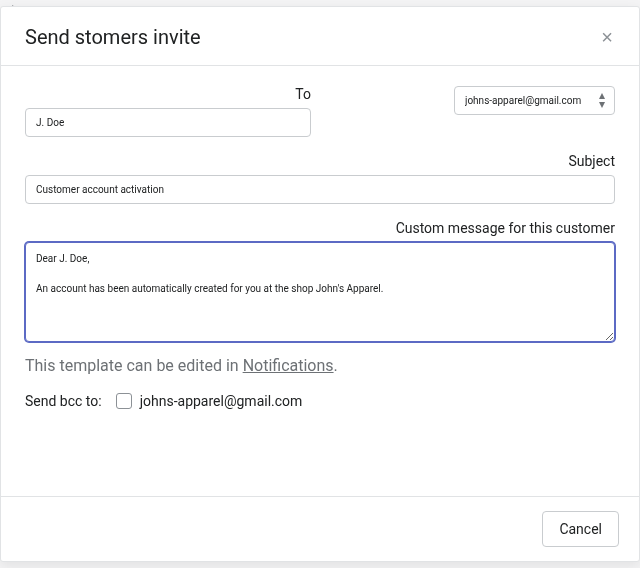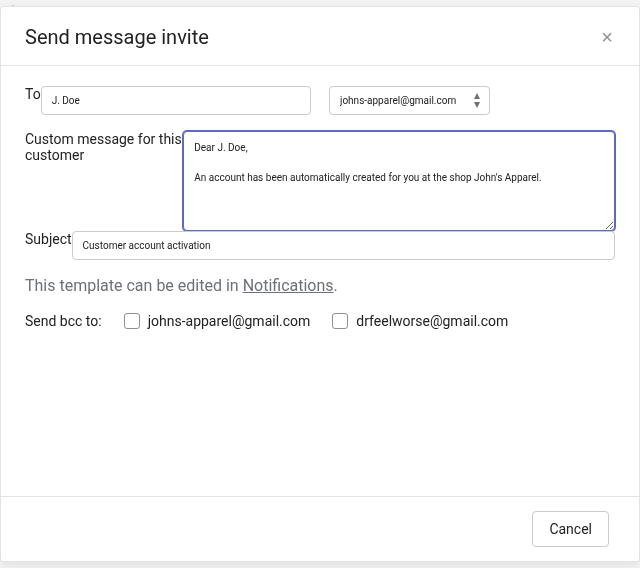--- a/index.html
+++ b/index.html
@@ -61,20 +61,22 @@
     overflow: auto;
   }
   .row {
     display: flex;
     gap: 18px;
     margin-bottom: 16px;
   }
   .field {
     flex: 1;
     display: flex;
+    flex-direction: column;
+    align-items: flex-end;
   }
   .label {
     font-size: 14px;
     color: #202223;
     margin-bottom: 6px;
   }
   .input, .select, .textarea {
     width: 100%;
     border: 1px solid #c9cccf;
     border-radius: 4px;
@@ -117,21 +119,21 @@
     margin-top: 14px;
   }
   .template-note .link {
     text-decoration: underline;
     color: #6d7175;
     cursor: pointer;
   }
   .bcc-row {
     display: flex;
     align-items: center;
-    gap: 22px;
+    gap: 14px;
     margin-top: 18px;
     font-size: 14px;
     color: #202223;
   }
   .bcc-label {
     color: #202223;
   }
   .check-item {
     display: flex;
     align-items: center;
@@ -140,21 +142,21 @@
   .checkbox {
     width: 16px;
     height: 16px;
     border: 1px solid #8c9196;
     border-radius: 3px;
     background: #fff;
     cursor: pointer;
   }
   .modal-footer {
     border-top: 1px solid #e1e3e5;
-    padding: 14px 30px;
+    padding: 14px 20px;
     display: flex;
     justify-content: flex-end;
     gap: 10px;
   }
   .btn {
     padding: 9px 16px;
     font-size: 14px;
     border-radius: 4px;
     cursor: pointer;
     border: 1px solid transparent;
@@ -171,67 +173,63 @@
     border: 1px solid #5c6ac4;
   }
 </style>
 </head>
 <body>
 
 <div class="backdrop-text">stomers</div>
 
 <div class="modal">
   <div class="modal-header">
-    <div class="modal-title">Send message invite</div>
+    <div class="modal-title">Send stomers invite</div>
     <button class="close-btn">×</button>
   </div>
 
   <div class="modal-body">
 
     <div class="row">
       <div class="field">
         <label class="label">To</label>
         <input class="input" type="text" value="J. Doe" style="">
       </div>
       <div class="field">
         <div class="select-wrap">
           <select class="select">
             <option>johns-apparel@gmail.com</option>
           </select>
           <div class="select-caret">▴<br>▾</div>
         </div>
       </div>
     </div>
 
+    <div class="field" style="margin-bottom:16px">
+      <label class="label">Subject</label>
+      <input class="input" type="text" value="Customer account activation" style="">
+    </div>
+
     <div class="field">
       <label class="label">Custom message for this customer</label>
       <textarea class="textarea focused" style="">Dear J. Doe,
 
 An account has been automatically created for you at the shop John's Apparel.</textarea>
-    </div>
-
-    <div class="field" style="margin-bottom:16px">
-      <label class="label">Subject</label>
-      <input class="input" type="text" value="Customer account activation" style="">
     </div>
 
     <div class="template-note">
       <span>This template can be edited in </span><span class="link">Notifications</span><span>.</span>
     </div>
 
     <div class="bcc-row">
       <span class="bcc-label">Send bcc to:</span>
       <div class="check-item">
         <div class="checkbox"></div>
         <span>johns-apparel@gmail.com</span>
       </div>
-      <div class="check-item">
-        <div class="checkbox"></div>
-        <span>drfeelworse@gmail.com</span>
-      </div>
     </div>
 
   </div>
 
   <div class="modal-footer">
     <button class="btn btn-secondary">Cancel</button>
   </div>
 </div>
 
 </body></html>

